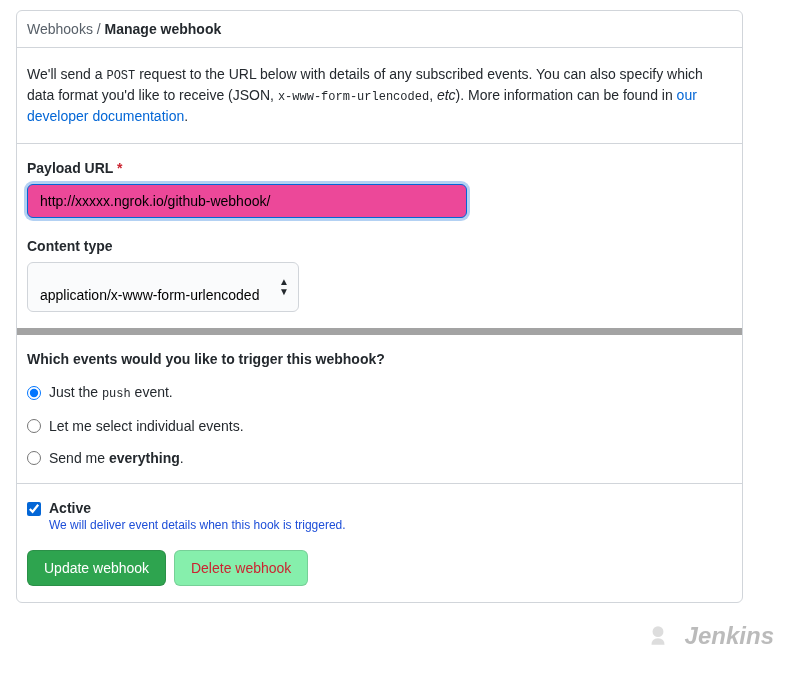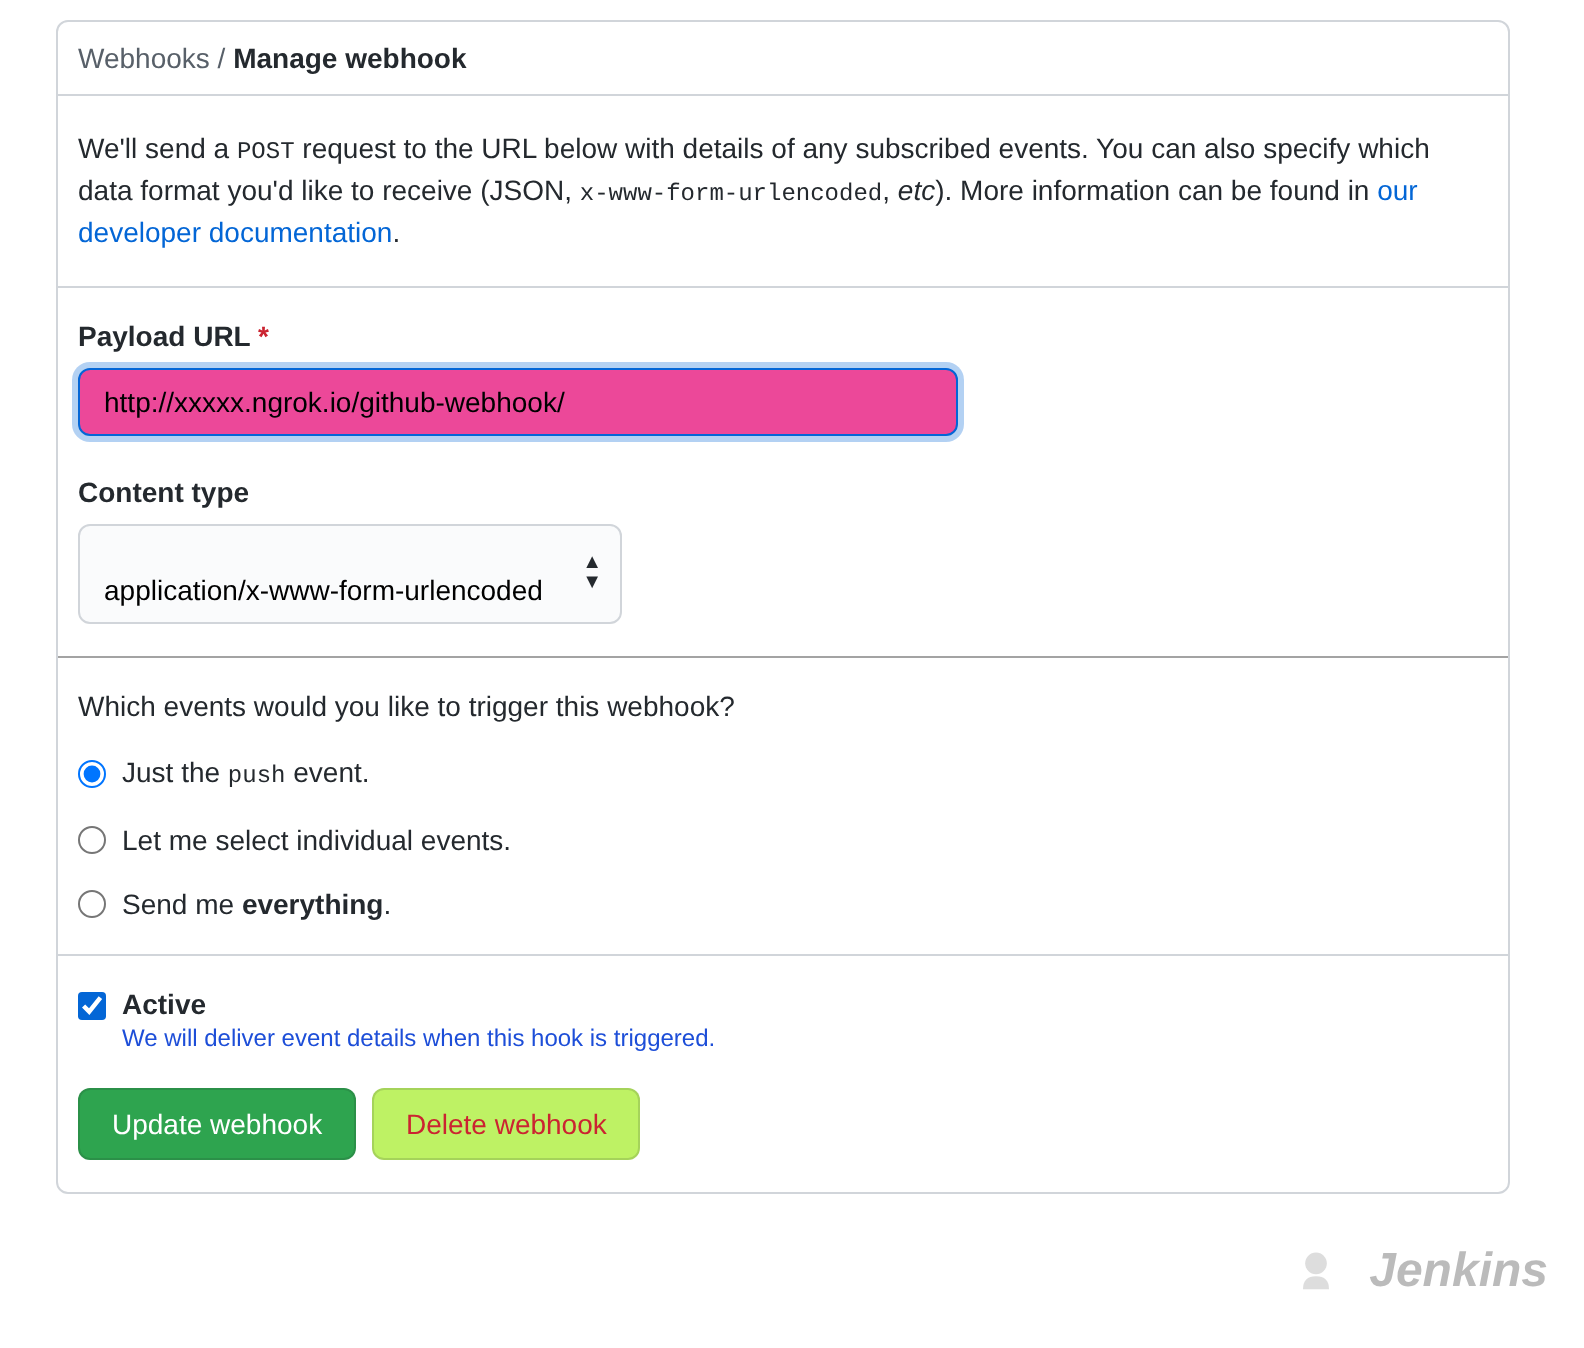--- a/index.html
+++ b/index.html
@@ -11,21 +11,21 @@
       font-family: -apple-system, BlinkMacSystemFont, "Segoe UI", Helvetica, Arial, sans-serif;
       font-size: 14px;
       color: #24292e;
       background: #ffffff;
       padding: 10px;
     }
     .container {
       border: 1px solid #d1d5da;
       border-radius: 6px;
       width: 727px;
-      margin-left: 18px;
+      margin-left: 6px;
     }
     .header {
       padding: 10px 10px;
       border-bottom: 1px solid #d1d5da;
     }
     .breadcrumb-link {
       color: #586069;
       text-decoration: none;
     }
     .breadcrumb-sep {
@@ -46,21 +46,21 @@
     }
     .italic {
       font-style: italic;
     }
     .doc-link {
       color: #0366d6;
       text-decoration: none;
     }
     .form-section {
       padding: 16px 10px;
-      border-bottom: 1px solid #a3a3a3;
+      border-bottom: 7px solid #a3a3a3;
     }
     .form-group {
       margin-bottom: 20px;
     }
     .form-group:last-child {
       margin-bottom: 0;
     }
     .form-label {
       display: block;
       font-weight: 600;
@@ -106,21 +106,21 @@
       transform: translateY(-50%);
       pointer-events: none;
       font-size: 10px;
       line-height: 1;
     }
     .events-section {
       padding: 16px 10px;
       border-bottom: 1px solid #d1d5da;
     }
     .events-question {
-      font-weight: 400;
+      font-weight: 700;
       margin-bottom: 16px;
     }
     .radio-row {
       display: flex;
       align-items: center;
       margin-bottom: 14px;
     }
     .radio-row:last-child {
       margin-bottom: 0;
     }
@@ -167,21 +167,21 @@
       border-radius: 6px;
       cursor: pointer;
       border: 1px solid rgba(27,31,35,0.15);
       line-height: 20px;
     }
     .btn-primary {
       background: #2ea44f;
       color: #ffffff;
     }
     .btn-danger {
-      background: #bef264;
+      background: #86efac;
       color: #cb2431;
       margin-left: 4px;
     }
     .watermark {
       position: fixed;
       right: 18px;
       bottom: 24px;
       font-size: 24px;
       font-weight: 600;
       color: rgba(120,120,120,0.5);

